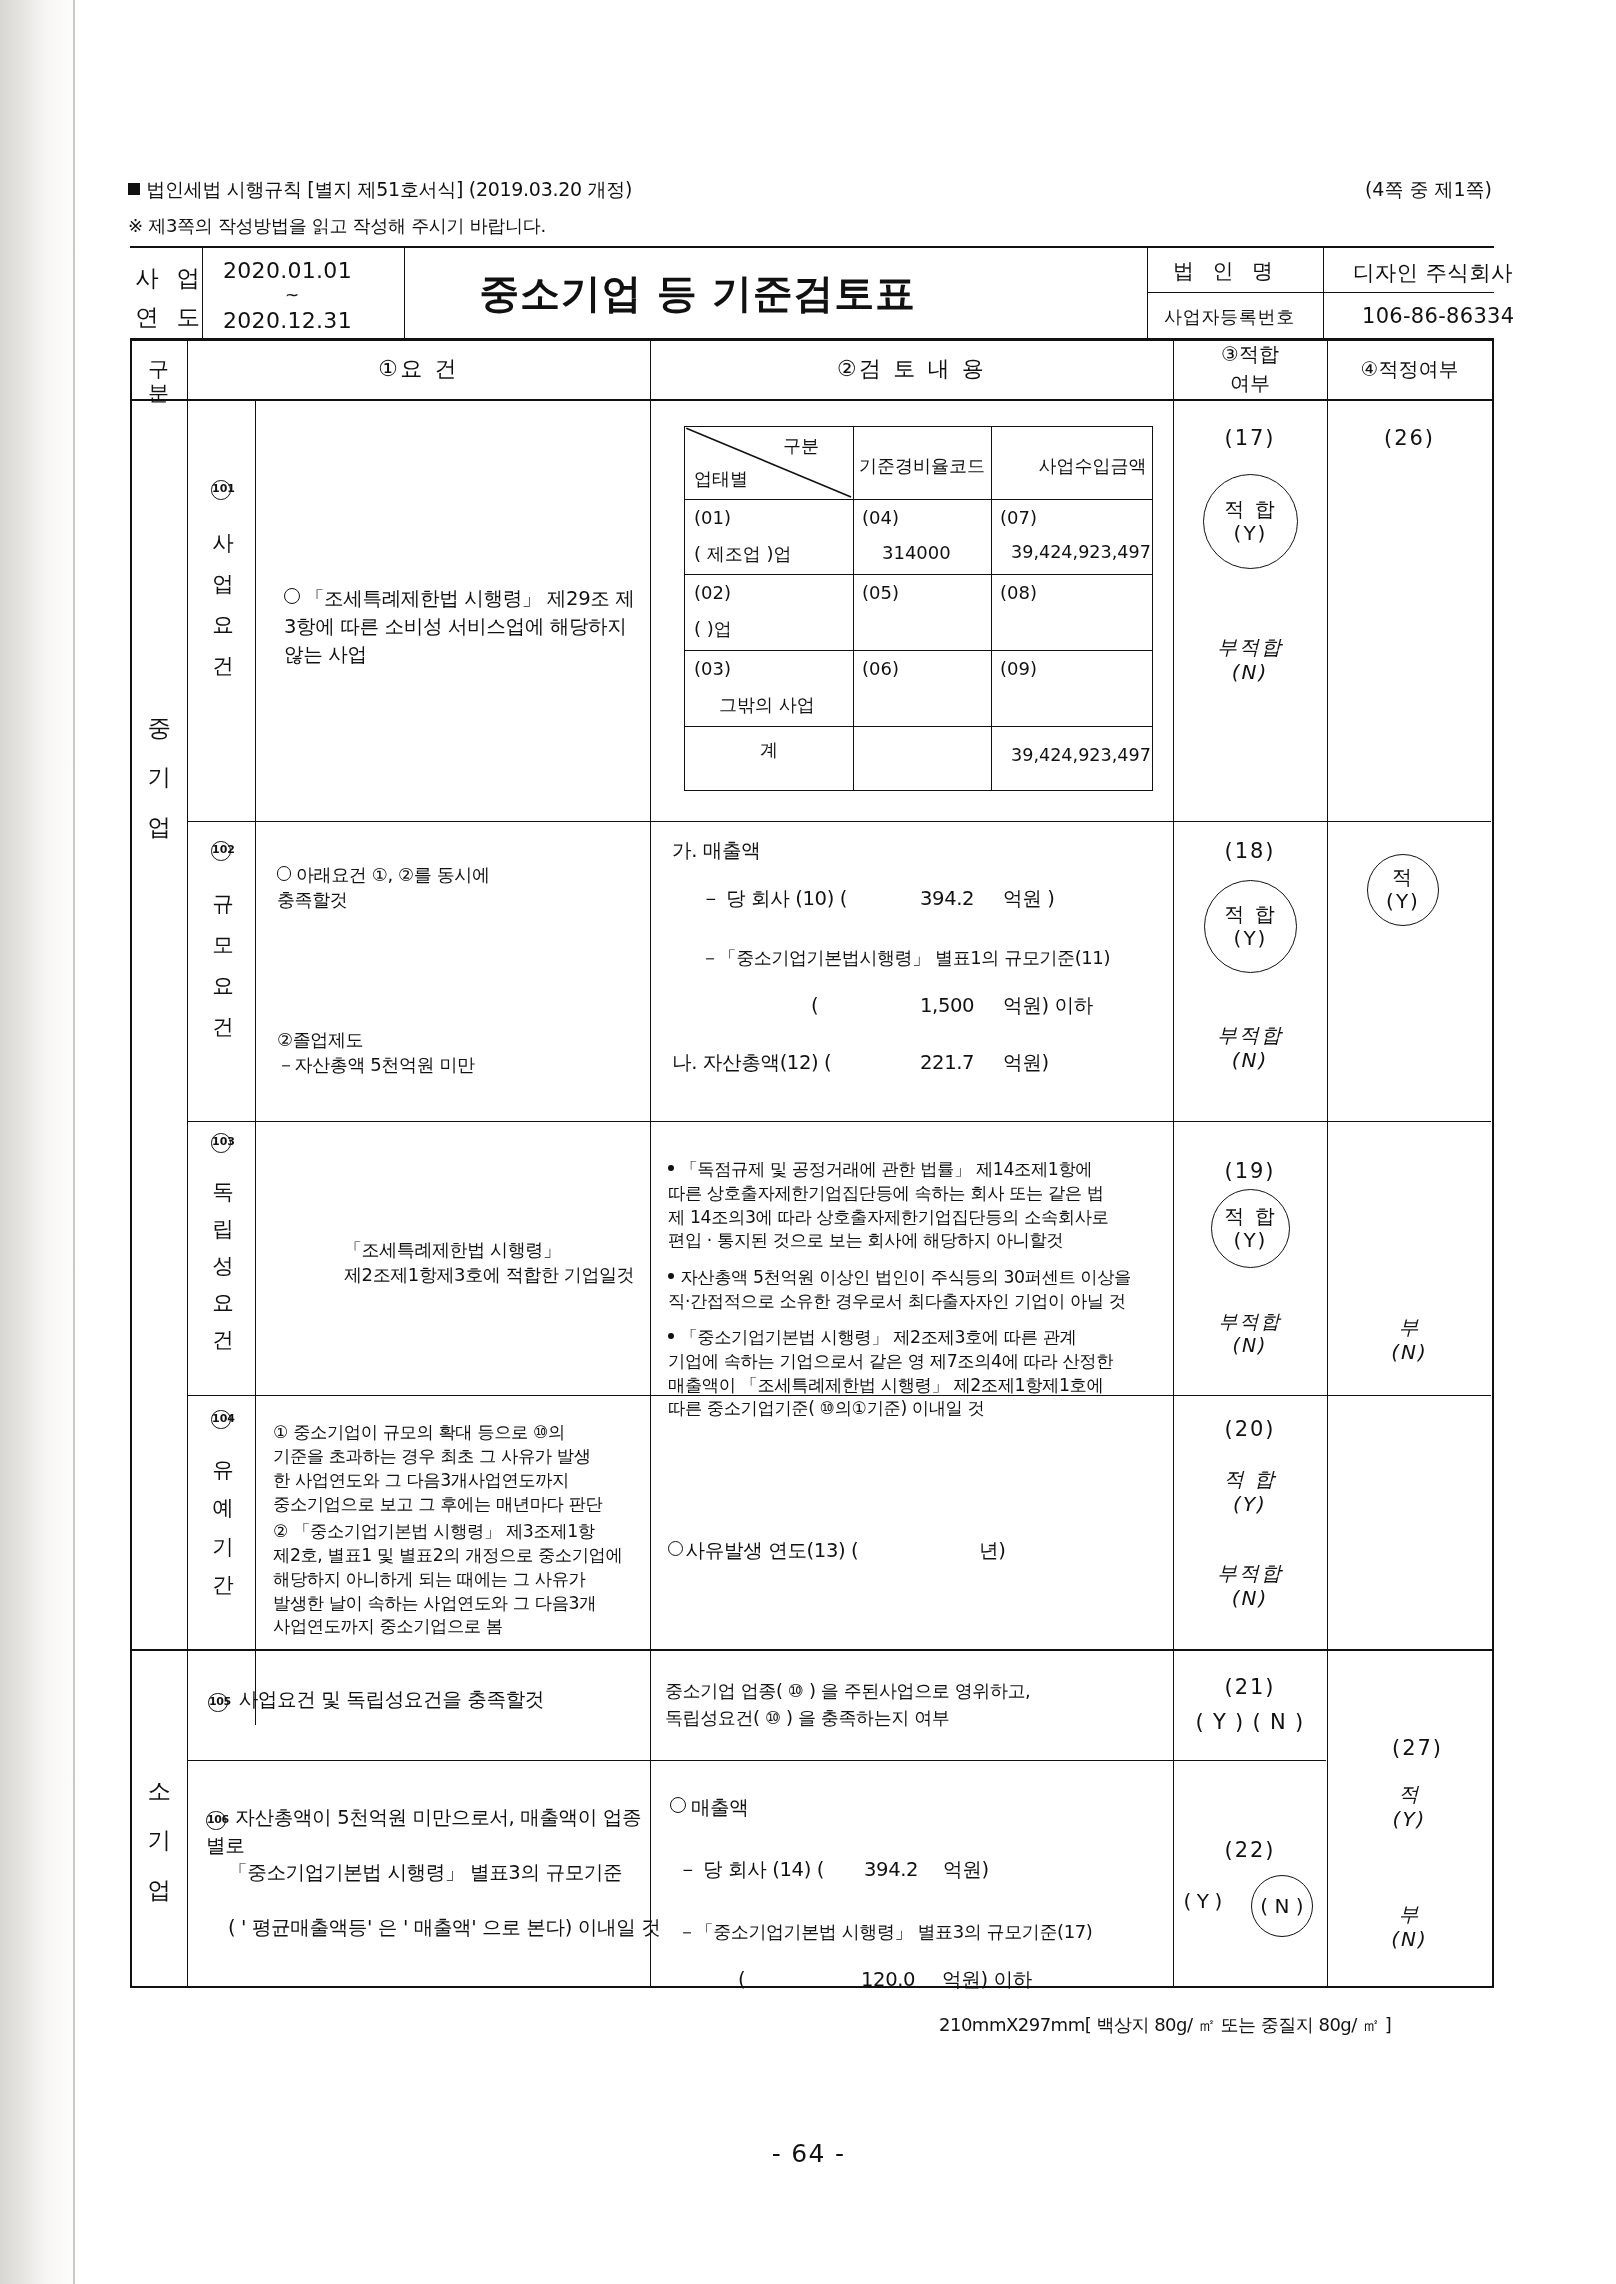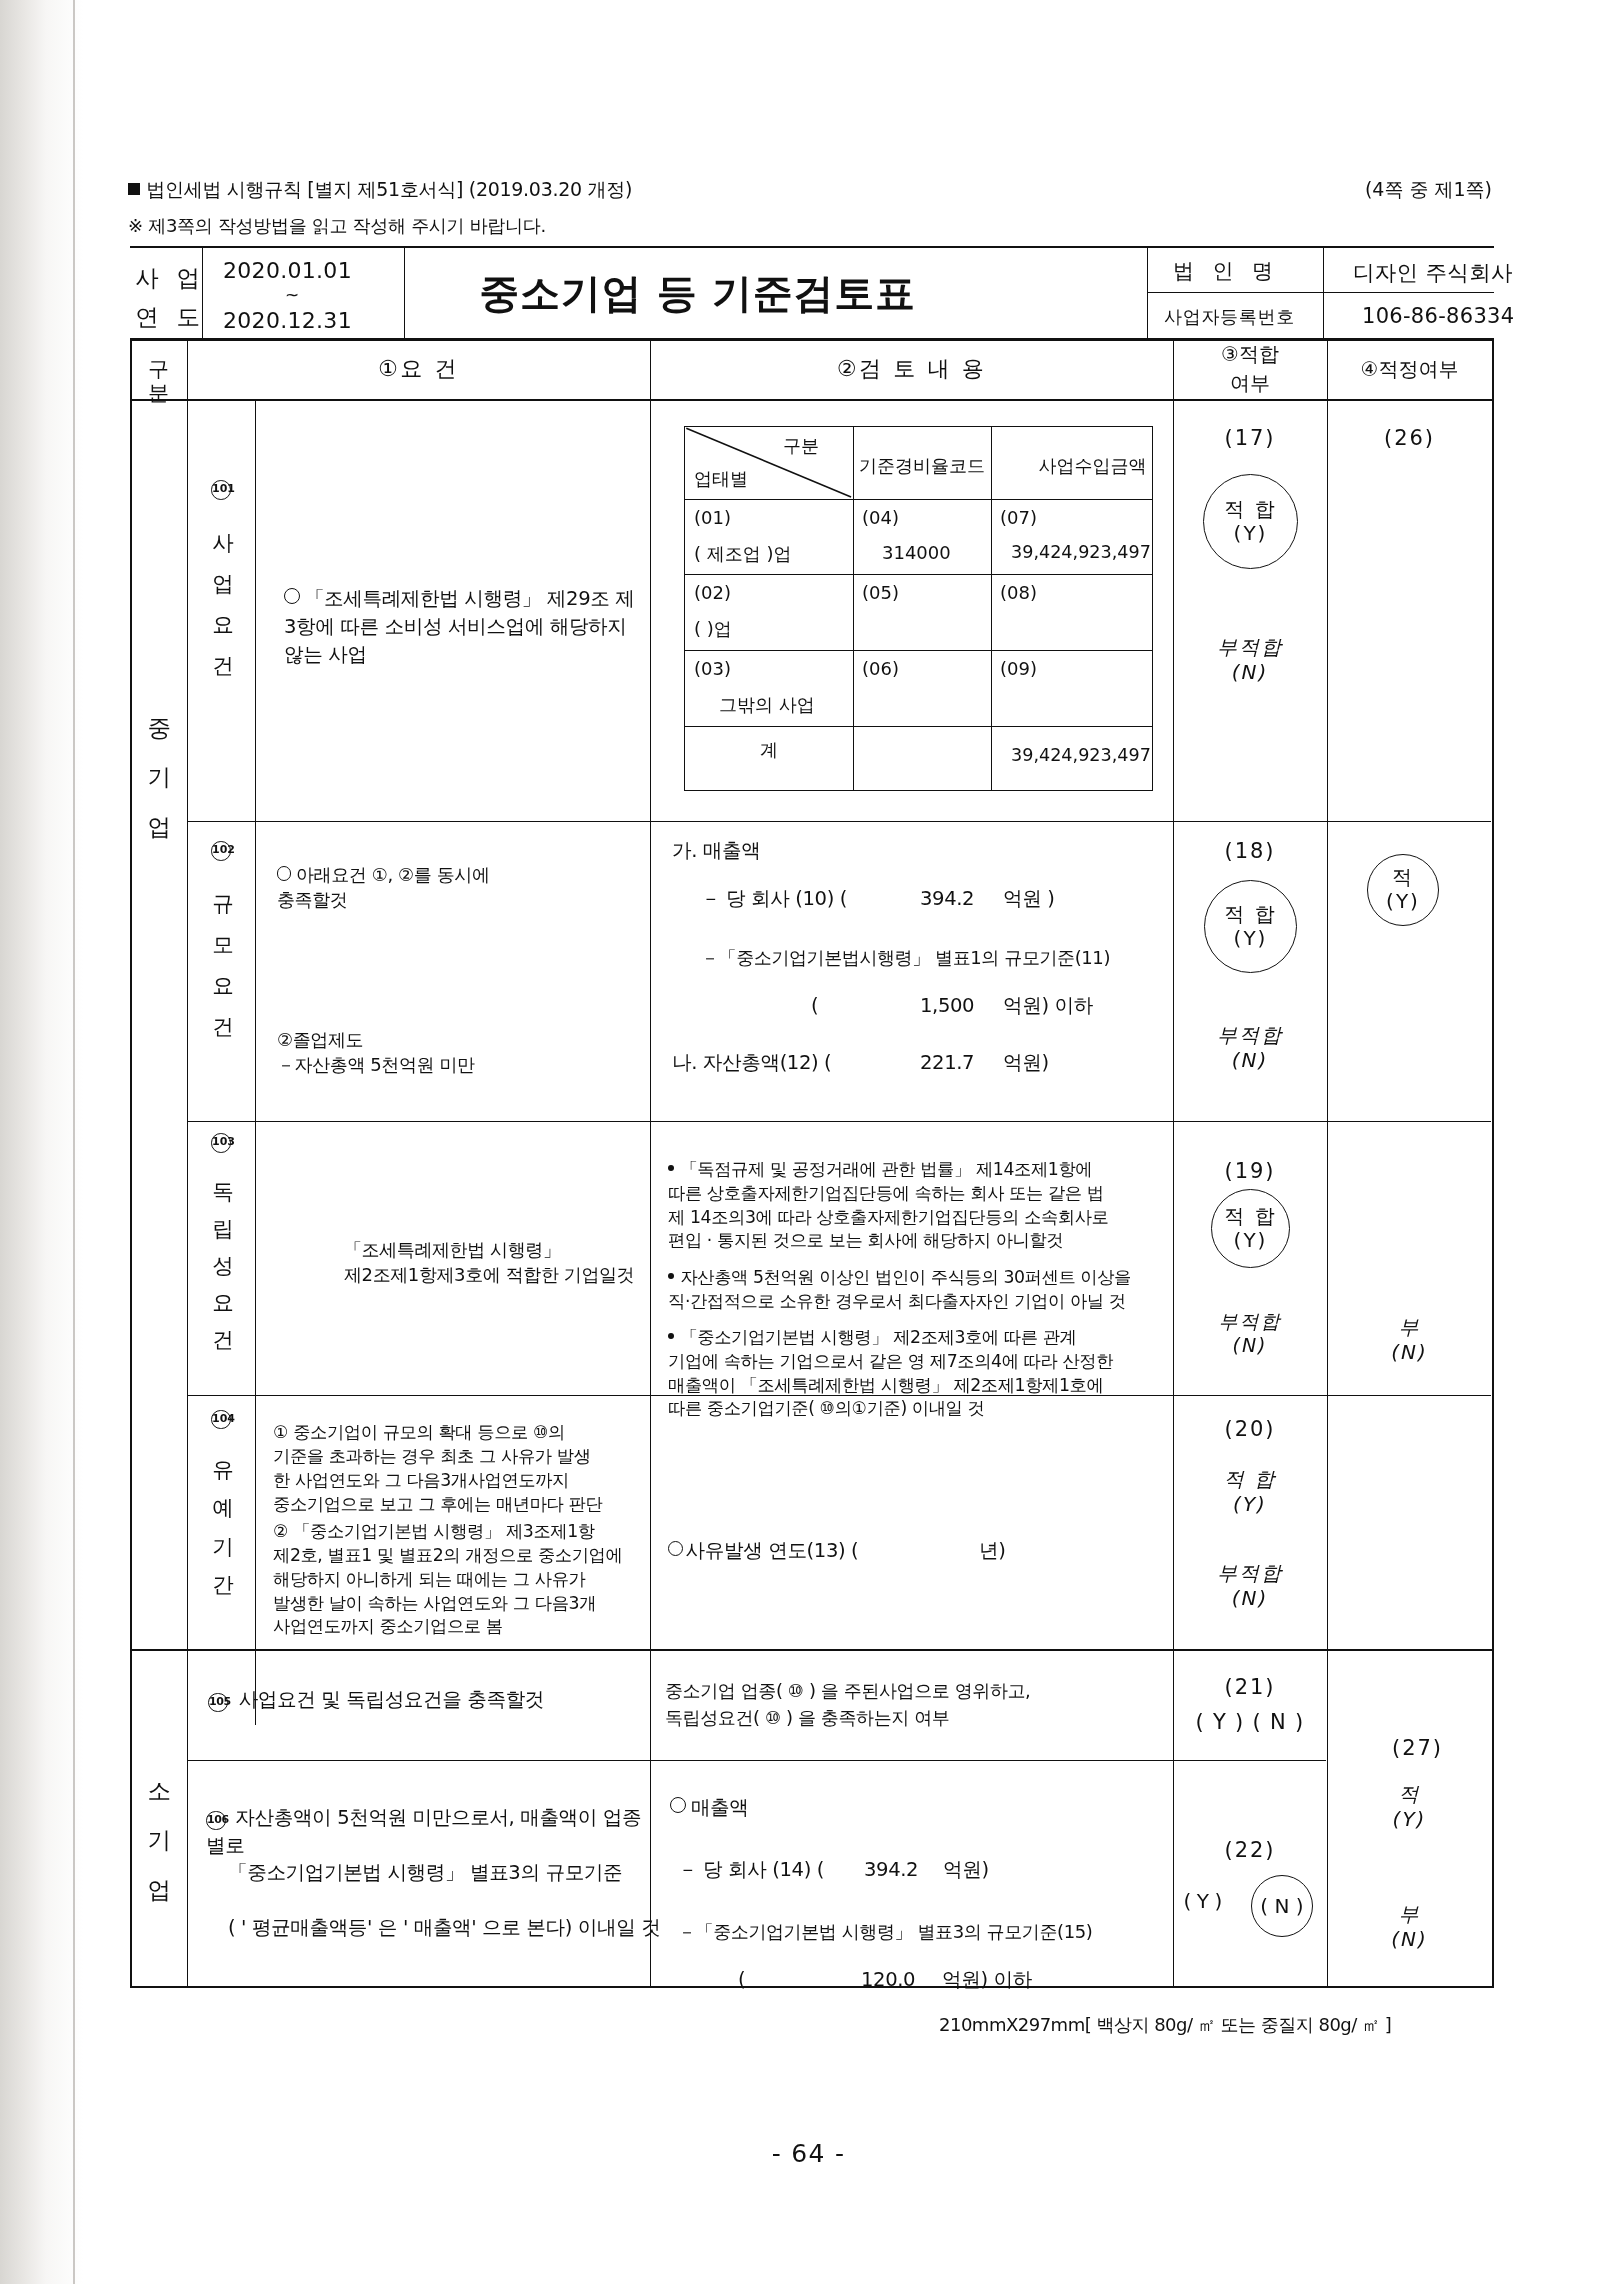--- a/index.html
+++ b/index.html
@@ -422,21 +422,21 @@
     <div class="cell body-txt" style="left:98px;top:1520px;width:430px;">「중소기업기본법 시행령」 별표3의 규모기준</div>
     <div class="cell body-txt" style="left:98px;top:1575px;width:443px;">( ' 평균매출액등' 은 ' 매출액' 으로 본다) 이내일 것</div>
 
     <div class="cell body-txt" style="left:540px;top:1455px;">
       <span class="bullet-o"></span><span>매출액</span>
     </div>
     <div class="cell body-txt" style="left:548px;top:1517px;">－ 당 회사 (14)  (</div>
     <div class="cell body-txt" style="left:734px;top:1517px;">394.2</div>
     <div class="cell body-txt" style="left:813px;top:1517px;">억원)</div>
 
-    <div class="cell body-txt sm" style="left:548px;top:1580px;">－「중소기업기본법 시행령」 별표3의 규모기준(15)</div>
+    <div class="cell body-txt sm" style="left:548px;top:1580px;">－「중소기업기본법 시행령」 별표3의 규모기준(17)</div>
     <div class="cell body-txt" style="left:608px;top:1627px;">(</div>
     <div class="cell body-txt" style="left:731px;top:1627px;">120.0</div>
     <div class="cell body-txt" style="left:812px;top:1627px;">억원) 이하</div>
 
     <div class="cell" style="left:1043px;top:1424px;width:154px;height:223px;">
       <div class="judge" style="top:73px;">(22)</div>
       <div class="cell body-txt" style="left:10.4px;top:124px;font-size:20px;">( Y )</div>
       <div class="cell" style="left:78px;top:112px;width:63px;height:63px;">
         <div style="position:absolute;left:0;top:0;width:60px;height:60px;border:1.6px solid #111;border-radius:50%;display:flex;align-items:center;justify-content:center;font-size:20px;">( N )</div>
       </div>

